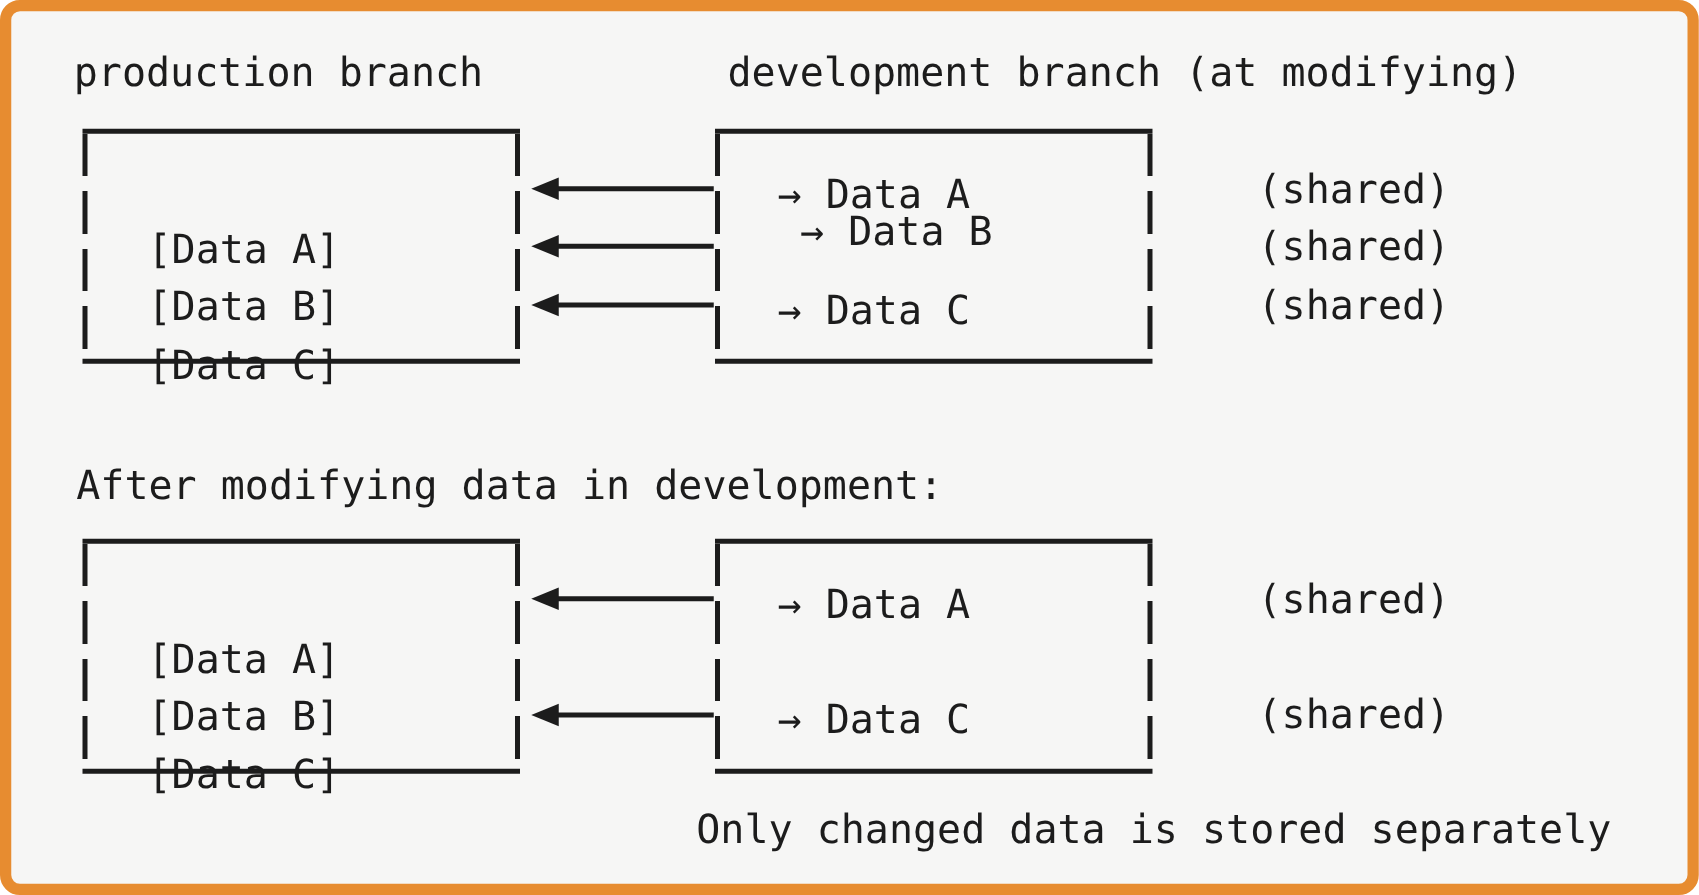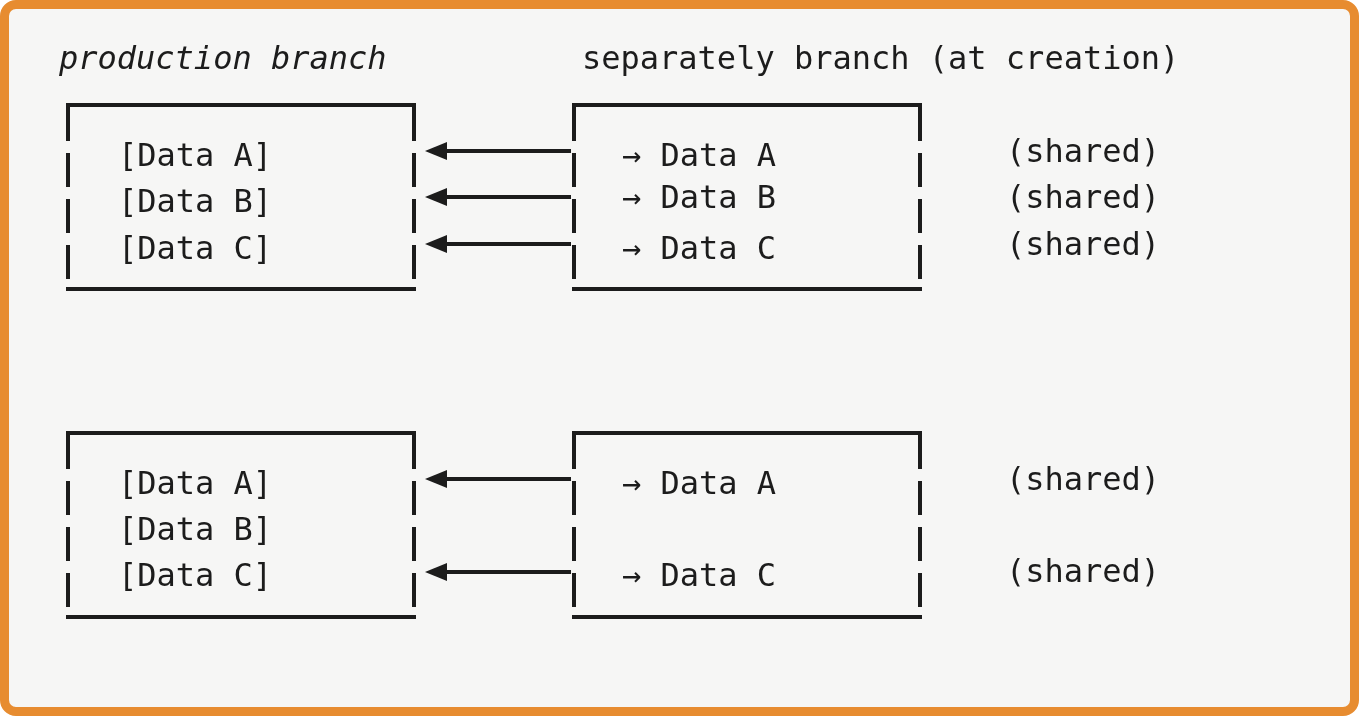--- a/index.html
+++ b/index.html
@@ -38,21 +38,21 @@
   .vl{
     position:absolute;top:0;bottom:0;width:4px;
     background:repeating-linear-gradient(to bottom,var(--ink) 0px,var(--ink) 34px,transparent 34px,transparent 46px);
   }
   .vl.l{left:0;}
   .vl.r{right:0;}
   .box .row{
     position:absolute;left:50px;
     height:44px;line-height:44px;white-space:pre;
   }
-  .box.prod .row{left:52px;}
+  .box.prod .row{left:52px;margin-top:44px;}
   .arrow{
     position:absolute;left:416px;width:146px;height:28px;
   }
   .arrow .shaft{
     position:absolute;left:20px;right:0;top:12px;height:4px;
     background:var(--ink);
   }
   .arrow .head{
     position:absolute;left:0;top:5px;
     width:0;height:0;
@@ -63,57 +63,58 @@
   .note{
     position:absolute;left:997px;
     height:44px;line-height:44px;white-space:pre;
   }
 </style>
 </head>
 <body>
 
 <div class="frame">
 
-  <div class="txt" style="left:50px;top:27px;font-style:italic;">production branch</div>
+  <div class="txt" style="left:50px;top:27px;">production branch</div>
 
-  <div class="txt" style="left:573px;top:27px;">separately branch (at creation)</div>
+  <div class="txt" style="left:573px;top:27px;">development branch (at modifying)</div>
 
   <div class="box prod" style="left:57px;top:94px;">
     <div class="vl l"></div>
     <div class="vl r"></div>
     <div class="row" style="top:26px;">[Data A]</div>
     <div class="row" style="top:72px;">[Data B]</div>
     <div class="row" style="top:119px;">[Data C]</div>
   </div>
 
   <div class="box dev" style="left:563px;top:94px;">
     <div class="vl l"></div>
     <div class="vl r"></div>
     <div class="row" style="top:26px;">→ Data A</div>
-    <div class="row" style="top:68px;">→ Data B</div>
+    <div class="row" style="top:56px;margin-left:18px;">→ Data B</div>
     <div class="row" style="top:119px;">→ Data C</div>
   </div>
 
   <div class="arrow" style="top:128px;">
     <div class="head"></div>
     <div class="shaft"></div>
   </div>
   <div class="arrow" style="top:174px;">
     <div class="head"></div>
     <div class="shaft"></div>
   </div>
   <div class="arrow" style="top:221px;">
     <div class="head"></div>
     <div class="shaft"></div>
   </div>
 
   <div class="note" style="top:120px;">(shared)</div>
   <div class="note" style="top:166px;">(shared)</div>
   <div class="note" style="top:213px;">(shared)</div>
 
+  <div class="txt" style="left:52px;top:357px;">After modifying data in development:</div>
 
   <div class="box prod" style="left:57px;top:422px;">
     <div class="vl l"></div>
     <div class="vl r"></div>
     <div class="row" style="top:26px;">[Data A]</div>
     <div class="row" style="top:72px;">[Data B]</div>
     <div class="row" style="top:118px;">[Data C]</div>
   </div>
 
   <div class="box dev" style="left:563px;top:422px;">
@@ -128,14 +129,15 @@
     <div class="shaft"></div>
   </div>
   <div class="arrow" style="top:549px;">
     <div class="head"></div>
     <div class="shaft"></div>
   </div>
 
   <div class="note" style="top:448px;">(shared)</div>
   <div class="note" style="top:540px;">(shared)</div>
 
+  <div class="txt" style="left:548px;top:632px;">Only changed data is stored separately</div>
 
 </div>
 
 </body></html>

